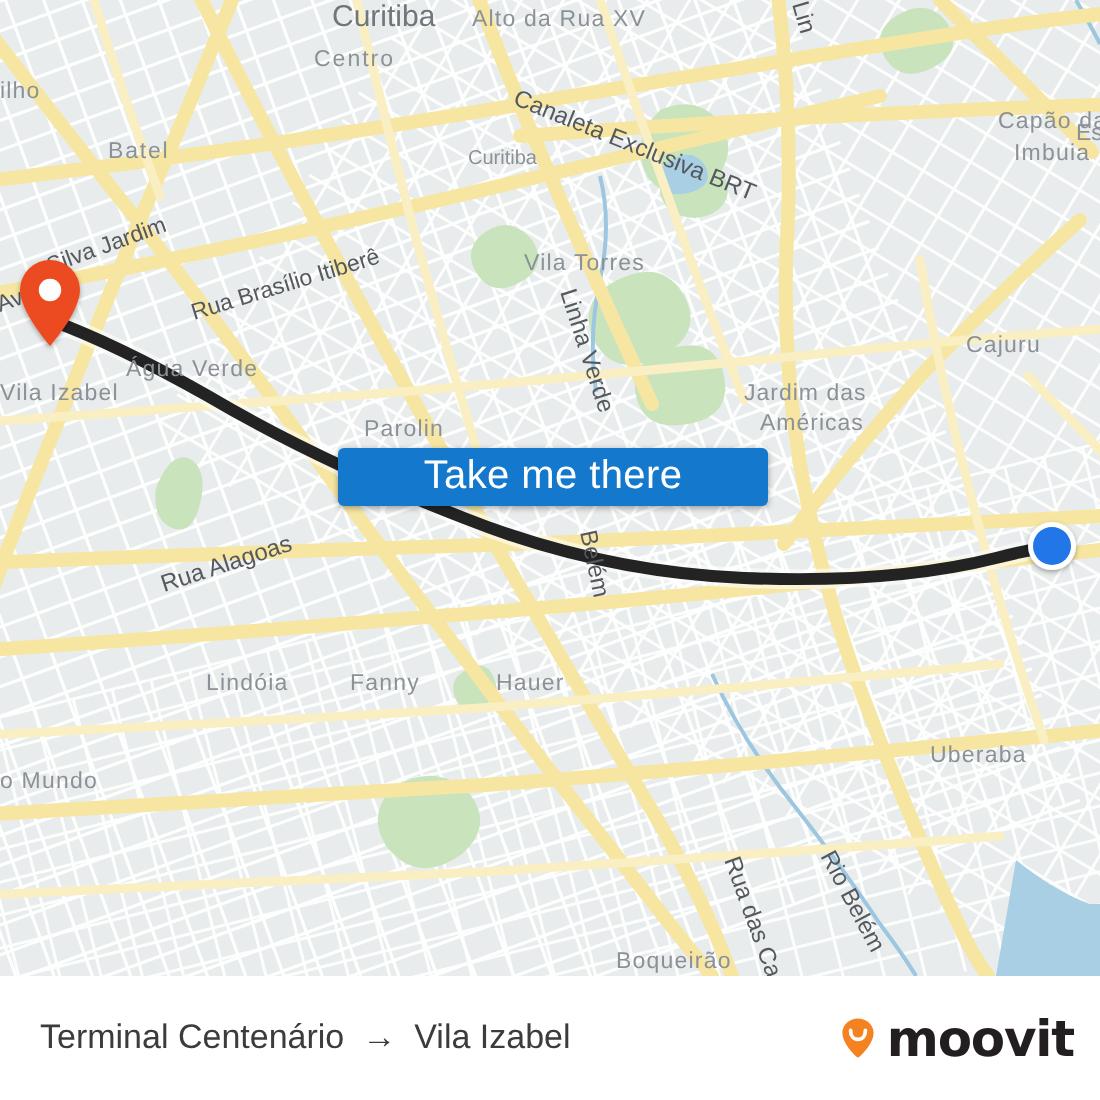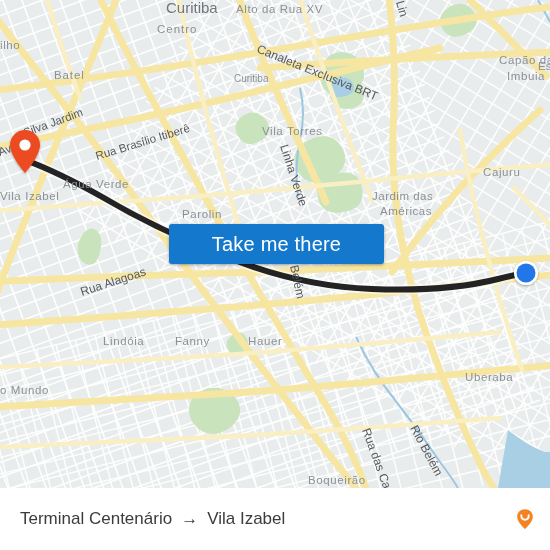--- a/index.html
+++ b/index.html
@@ -56,21 +56,21 @@
     letter-spacing: 0.1px;
     white-space: nowrap;
   }
 
   
   #take-me-there {
     position: absolute;
     left: 169px;
     top: 224px;
     width: 215px;
-    height: 40px;
+    height: 29px;
     background: #1479cc;
     border: none;
     border-radius: 3px;
     box-shadow: 0 1px 3px rgba(0,0,0,0.35);
     color: #ffffff;
     font-family: "Liberation Sans", sans-serif;
     font-size: 20px;
     letter-spacing: 0.2px;
     cursor: pointer;
     padding: 0;
@@ -461,16 +461,17 @@
       <span>Terminal Centenário</span>
       <span class="arrow">→</span>
       <span>Vila Izabel</span>
     </div>
 
     <div id="brand">
       <svg width="24" height="24" viewBox="0 0 24 24">
         <path d="M12 2.2 C7.6 2.2 4.2 5.4 4.2 9.5 C4.2 14.3 9.3 19.6 11.3 21.4 C11.7 21.8 12.3 21.8 12.7 21.4 C14.7 19.6 19.8 14.3 19.8 9.5 C19.8 5.4 16.4 2.2 12 2.2 Z" fill="#f58220"></path>
         <path d="M8.3 8.2 C8.3 11.0 9.9 12.7 12 12.7 C14.1 12.7 15.7 11.0 15.7 8.2" stroke="#ffffff" stroke-width="1.9" fill="none" stroke-linecap="round"></path>
       </svg>
+      <span id="brand-wordmark">moovit</span>
     </div>
   </div>
 
 </div>
 
 </body></html>

